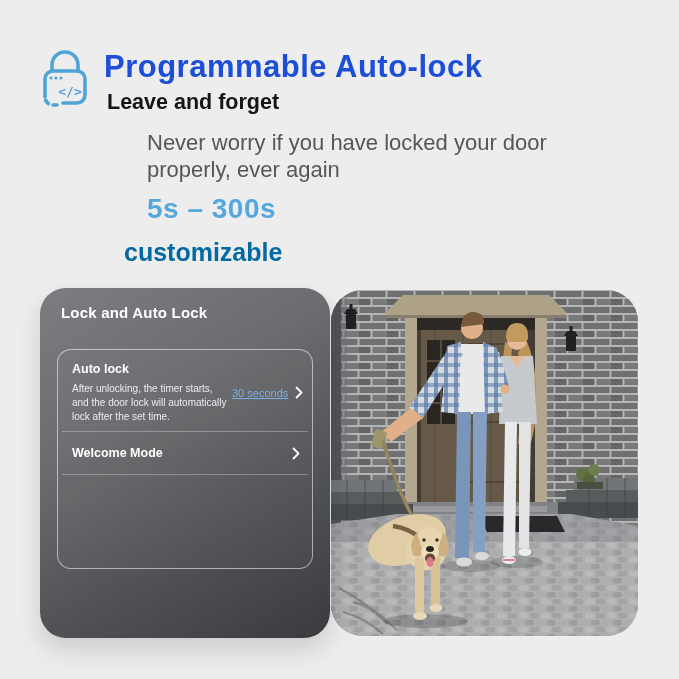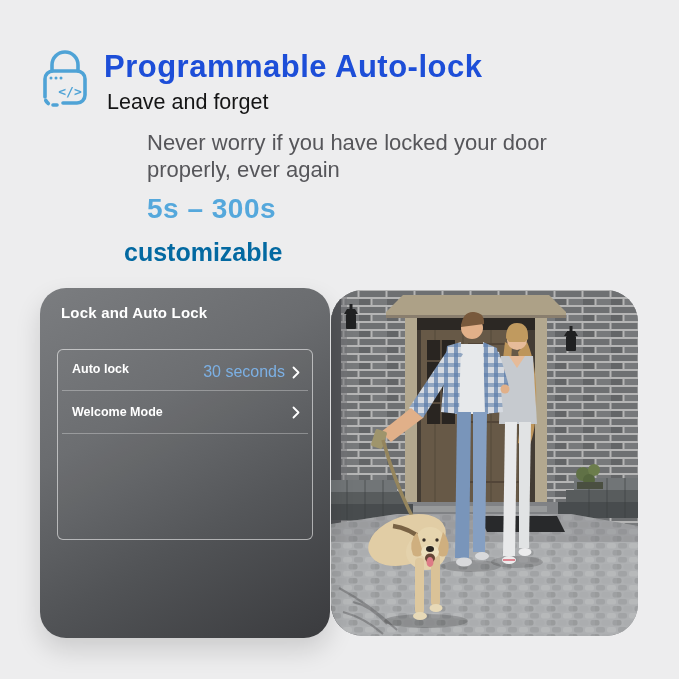--- a/index.html
+++ b/index.html
@@ -3,42 +3,42 @@
 <meta charset="utf-8">
 <style>
   html,body{margin:0;padding:0;background:#EDEDEE;}
   body{width:679px;height:679px;font-family:"Liberation Sans","DejaVu Sans",sans-serif;}
   .stage{position:relative;width:679px;height:679px;background:#EDEDEE;overflow:hidden;}
 
   
   .hero-icon{position:absolute;left:36px;top:47px;width:58px;height:60px;}
   .hero-title{position:absolute;left:104px;top:49px;font-size:31px;font-weight:bold;
     color:#1d4ed8;letter-spacing:.5px;white-space:nowrap;}
-  .hero-subtitle{position:absolute;left:107px;top:90px;font-size:21.5px;font-weight:normal;color:#151515;}
+  .hero-subtitle{position:absolute;left:107px;top:90px;font-size:21.5px;font-weight:bold;color:#151515;}
   .hero-desc{position:absolute;left:107px;top:130px;width:400px;font-size:22px;line-height:1.22;color:#56565a;margin-left:40px;}
   .hero-range{position:absolute;left:104px;top:193px;font-size:28px;font-weight:bold;
     color:#55A8DC;letter-spacing:.5px;white-space:nowrap;margin-left:43px;}
   .hero-caption{position:absolute;left:124px;top:238px;font-size:25px;font-weight:bold;color:#0369a1;}
 
   
   .app-card{position:absolute;left:40px;top:288px;width:290px;height:350px;border-radius:26px;
     background:linear-gradient(150deg,#7b7d80 0%,#6a6c6f 35%,#525457 65%,#3a3b3e 100%);
     box-shadow:0 12px 26px rgba(0,0,0,.14);z-index:3;}
   .app-card-title{position:absolute;left:21px;top:16px;font-size:15px;font-weight:bold;color:#ffffff;letter-spacing:.2px;text-align:right;}
-  .settings-box{position:absolute;left:17px;top:61px;width:256px;height:191px;box-sizing:border-box;
-    border:1px solid rgba(255,255,255,.55);border-radius:6px;background:rgba(255,255,255,.02);
+  .settings-box{position:absolute;left:17px;top:61px;width:256px;height:220px;box-sizing:border-box;
+    border:1px solid rgba(255,255,255,.55);border-radius:14px;background:rgba(255,255,255,.02);
     display:flex;flex-direction:column;}
   .row{display:flex;align-items:center;box-sizing:border-box;cursor:default;}
   .row1{padding:12px 12px 8px 14px;flex:0 0 auto;}
   .row1-left{width:162px;}
   .row-label{font-size:12.5px;font-weight:bold;color:#ffffff;}
   .row1 .row-label{margin-bottom:6px;}
   .row-desc{width:160px;font-size:10px;line-height:1.38;color:#ececee;}
   .row-right{margin-left:auto;display:flex;align-items:center;gap:7px;}
-  .row-value{font-size:16px;color:#7CB0E4;white-space:nowrap;}
+  .row-value{font-size:11px;color:#7CB0E4;white-space:nowrap;text-decoration:underline;}
   .divider{height:1px;background:rgba(255,255,255,.30);margin:0 4px;flex:0 0 auto;}
   .row2{height:42px;padding:0 12px 0 14px;flex:0 0 auto;gap:24px;}
   .row3{padding:9px 12px 10px 14px;flex:1 1 auto;}
   .row3 .row-label{width:190px;line-height:1.3;}
   .chev{flex:0 0 auto;display:block;}
 
   
   .photo{position:absolute;left:331px;top:290px;width:307px;height:346px;border-radius:32px;
     overflow:hidden;z-index:2;background:#8f9092;}
   .photo svg{display:block;}
@@ -66,20 +66,21 @@
   <div class="hero-range">5s – 300s</div>
   <div class="hero-caption">customizable</div>
 
   <div class="app-card">
     <div class="app-card-title">Lock and Auto Lock</div>
     <div class="settings-box">
 
       <div class="row row1">
         <div class="row1-left">
           <div class="row-label">Auto lock</div>
+          <div class="row-desc">After unlocking, the timer starts, and the door lock will automatically lock after the set time.</div>
         </div>
         <div class="row-right">
           <span class="row-value">30 seconds</span>
           <svg class="chev" width="8" height="13" viewBox="0 0 8 13">
             <polyline points="1.5,1.5 6.5,6.5 1.5,11.5" fill="none" stroke="#ffffff" stroke-width="1.8" stroke-linecap="round" stroke-linejoin="round"></polyline>
           </svg>
         </div>
       </div>
 
       <div class="divider"></div>

